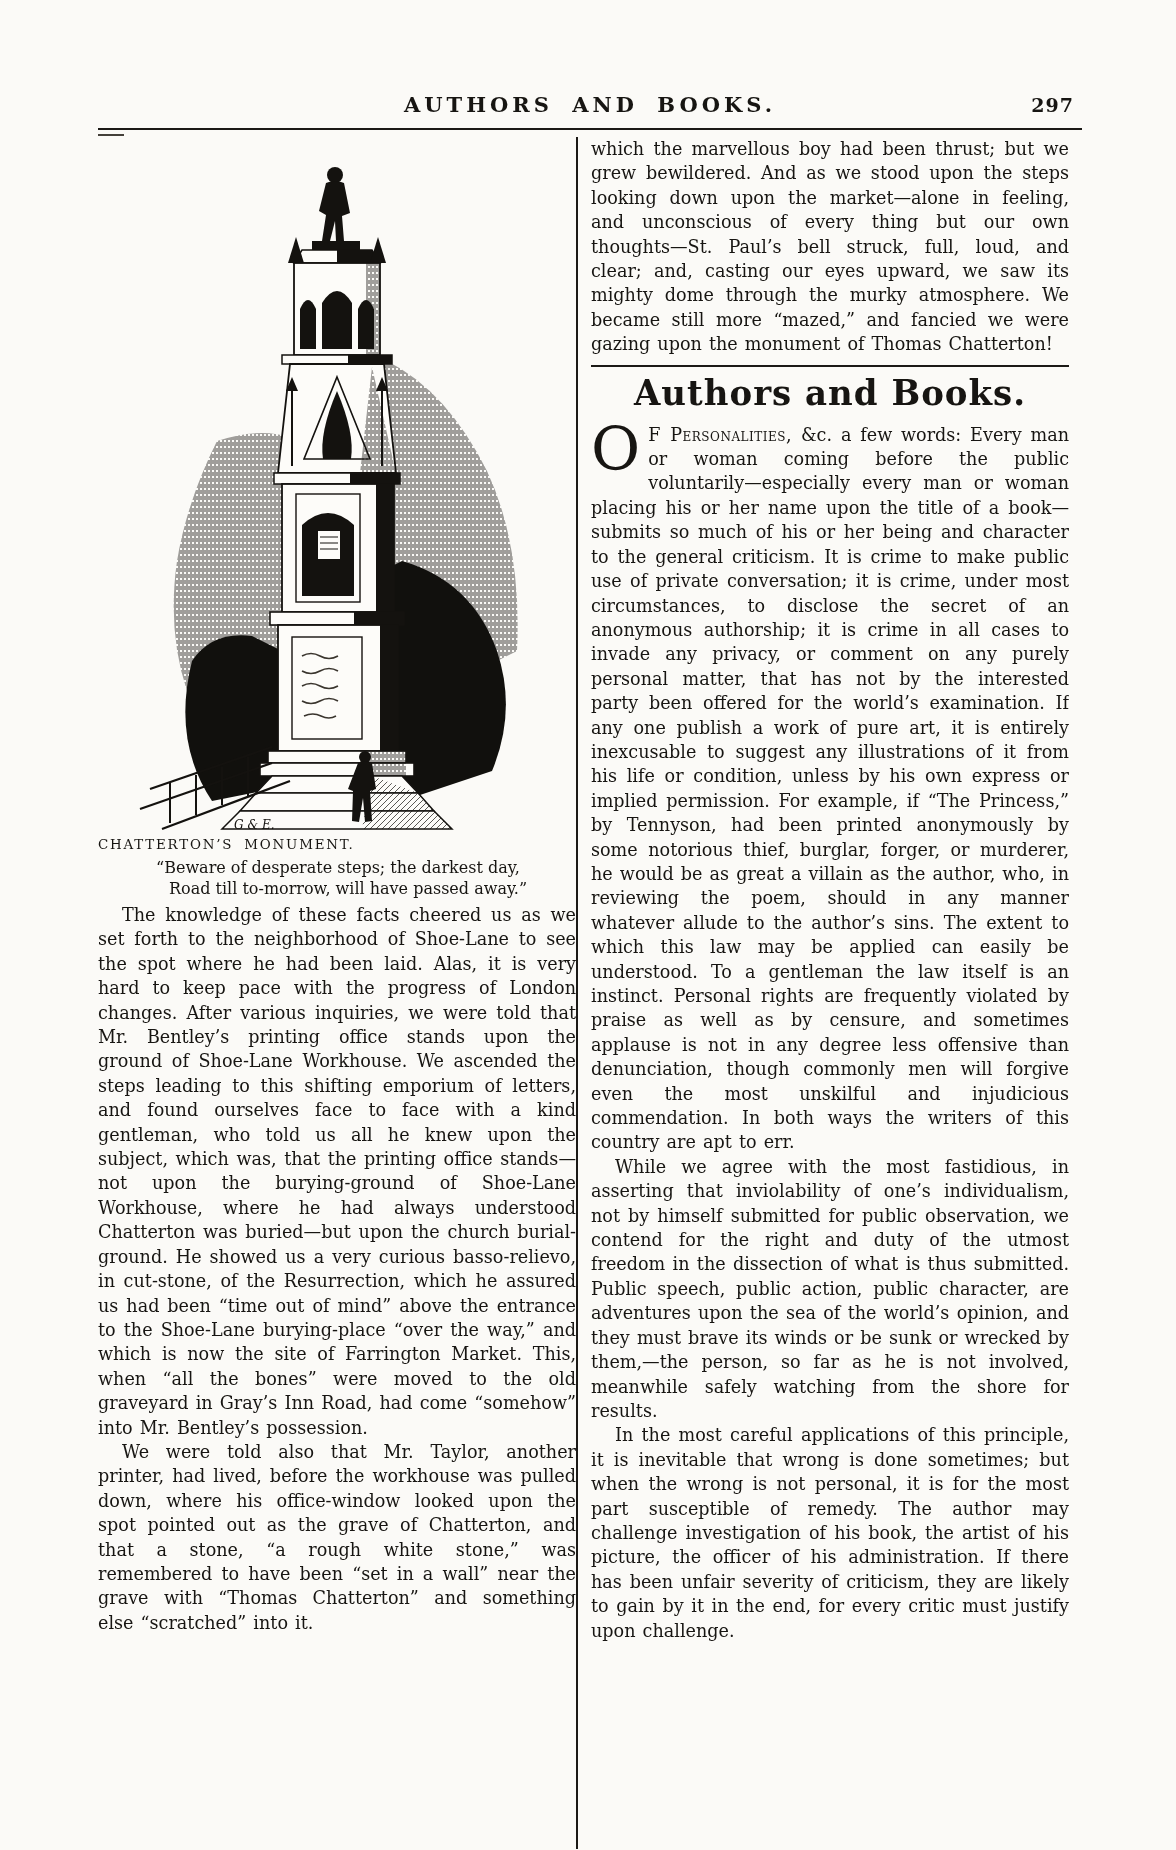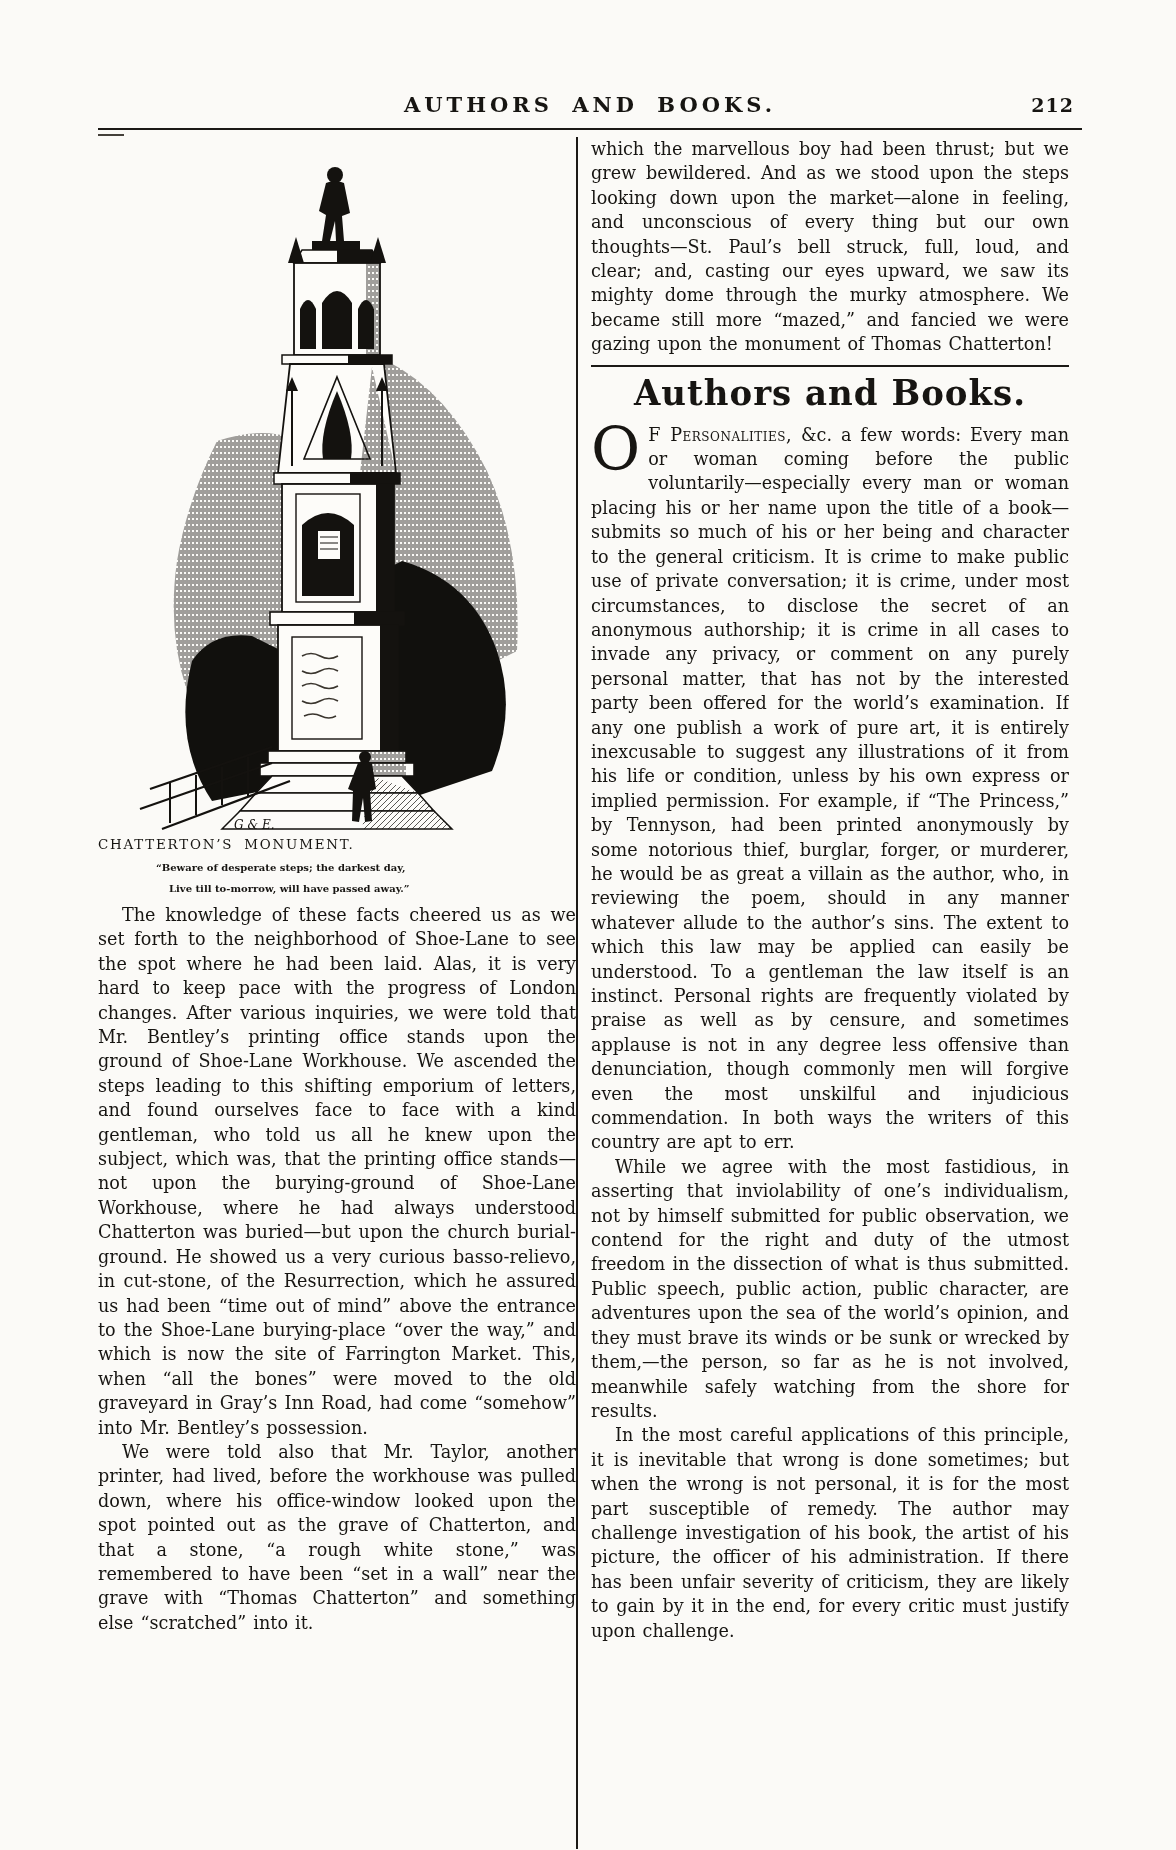--- a/index.html
+++ b/index.html
@@ -33,39 +33,39 @@
   .indent{text-indent:24px;}
   .noindent{text-indent:0;}
 
   figure.illus{margin:4px 0 6px 0;}
   .illus svg{display:block;margin:0 auto;}
   figcaption{
     font-size:13.4px;letter-spacing:1.8px;word-spacing:5px;
     margin-top:4px;
   }
 
-  .verse{margin:3px 0 4px 58px;font-size:10px;line-height:20.5px;font-weight:bold;}
+  .verse{margin:3px 0 4px 58px;font-size:16px;line-height:20.5px;font-weight:normal;}
   .verse .l2{padding-left:13px;}
 
   .section-rule{border:0;border-top:2px solid #1b1916;margin:8px 0 2px 0;}
   .section-heading{
     text-align:center;font-size:34px;font-weight:bold;letter-spacing:1px;
     margin:6px 0 10px 0;transform:scaleY(1.04);
   }
   .dropcap{
     float:left;font-size:60px;line-height:46px;padding:3px 8px 0 0;
   }
   .lead-sc{font-variant:small-caps;letter-spacing:0.5px;}
 </style>
 </head>
 <body>
 
 <div class="page-header">
   <div class="page-title">AUTHORS AND BOOKS.</div>
-  <div class="page-number">212</div>
+  <div class="page-number">297</div>
 </div>
 <div class="header-rule"></div>
 <div class="header-rule-artifact"></div>
 
 <div class="columns">
 
   <div class="col col-left">
 
     <figure class="illus">
       <svg width="430" height="692" viewBox="0 0 430 692">
@@ -142,21 +142,21 @@
         <path d="M48,642 V682 M74,634 V674 M100,626 V664 M126,616 V656" stroke="#14120f" stroke-width="2"></path>
 
         <text x="112" y="688" font-size="12" font-style="italic" fill="#14120f">G &amp; E.</text>
       </svg>
       <figcaption>CHATTERTON’S MONUMENT.</figcaption>
     </figure>
 
 
     <div class="verse">
       <div class="l1">“Beware of desperate steps; the darkest day,</div>
-      <div class="l2">Live till to-morrow, will have passed away.”</div>
+      <div class="l2">Road till to-morrow, will have passed away.”</div>
     </div>
 
     <p class="para indent">The knowledge of these facts cheered us as we set forth to the neighborhood of Shoe-Lane to see the spot where he had been laid.  Alas, it is very hard to keep pace with the progress of London changes.  After various inquiries, we were told that Mr. Bentley’s printing office stands upon the ground of Shoe-Lane Workhouse.  We ascended the steps leading to this shifting emporium of letters, and found ourselves face to face with a kind gentleman, who told us all he knew upon the subject, which was, that the printing office stands—not upon the burying-ground of Shoe-Lane Workhouse, where he had always understood Chatterton was buried—but upon the church burial-ground.  He showed us a very curious basso-relievo, in cut-stone, of the Resurrection, which he assured us had been “time out of mind” above the entrance to the Shoe-Lane burying-place “over the way,” and which is now the site of Farrington Market.  This, when “all the bones” were moved to the old graveyard in Gray’s Inn Road, had come “somehow” into Mr. Bentley’s possession.</p>
     <p class="para indent">We were told also that Mr. Taylor, another printer, had lived, before the workhouse was pulled down, where his office-window looked upon the spot pointed out as the grave of Chatterton, and that a stone, “a rough white stone,” was remembered to have been “set in a wall” near the grave with “Thomas Chatterton” and something else “scratched” into it.</p>
   </div>
 
   <div class="col col-right">
 
     <p class="para noindent">which the marvellous boy had been thrust; but we grew bewildered.  And as we stood upon the steps looking down upon the market—alone in feeling, and unconscious of every thing but our own thoughts—St. Paul’s bell struck, full, loud, and clear; and, casting our eyes upward, we saw its mighty dome through the murky atmosphere.  We became still more “mazed,” and fancied we were gazing upon the monument of Thomas Chatterton!</p>
 

